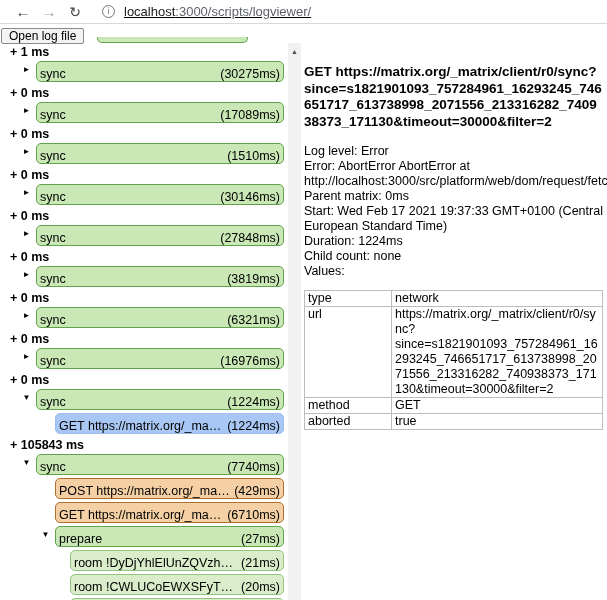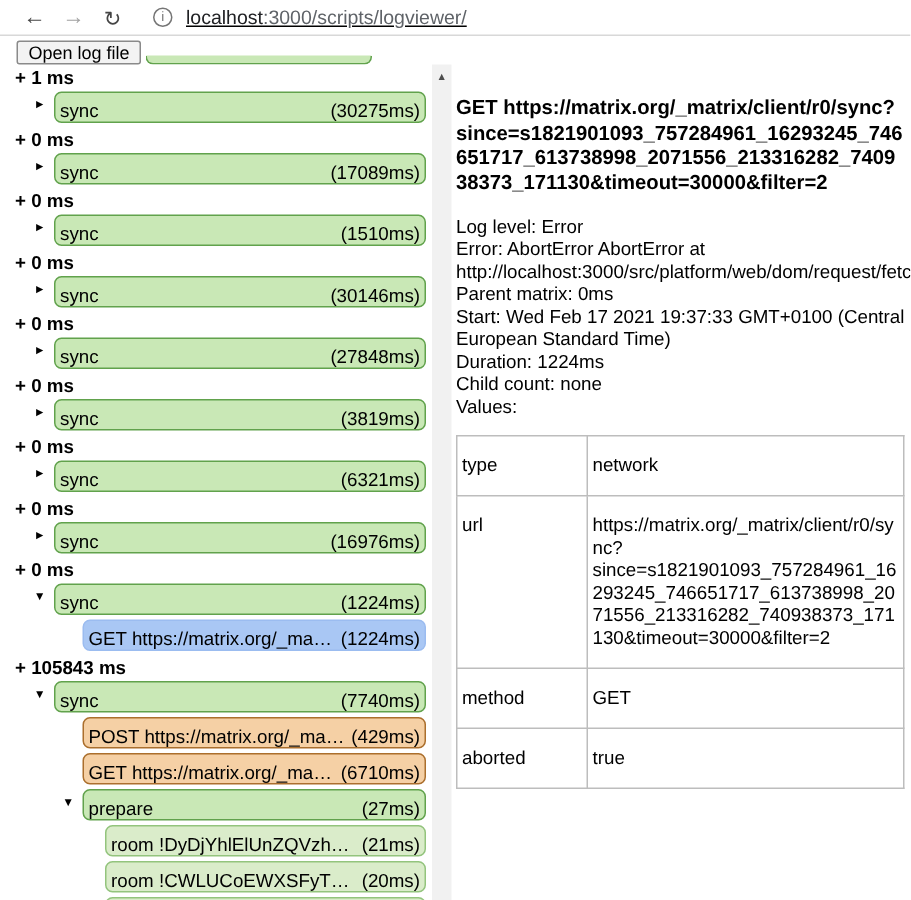--- a/index.html
+++ b/index.html
@@ -15,21 +15,21 @@
   .nav-btn.reload { font-size: 14px; }
   .urlbar { display: flex; align-items: center; margin-left: 14px; font-size: 13px; }
   .info-ic { width: 13px; height: 13px; border: 1px solid #757575; border-radius: 50%;
     color: #757575; font-size: 9px; line-height: 11px; text-align: center;
     display: inline-block; font-style: normal; }
   .url-text { margin-left: 9px; text-decoration: underline; }
   .url-host { color: #202124; }
   .url-path { color: #5f6368; }
 
   
-  .btn-row { height: 18px; padding: 2px 0 0 11px; }
+  .btn-row { height: 18px; padding: 2px 0 0 1px; }
   .open-btn { font-family: "Liberation Sans", sans-serif; font-size: 12px; height: 16px;
     padding: 0 7px; background: #f3f3f3; border: 1px solid #8a8a8a; border-radius: 2px;
     color: #000; cursor: pointer; }
 
   
   .partial-node { position: absolute; left: 97px; top: 37px; width: 151px; height: 6px;
     background: var(--green-bg); border: 1px solid var(--green-border); border-top: none;
     border-radius: 0 0 5px 5px; }
 
   
@@ -57,21 +57,21 @@
     padding-top: 5px; cursor: pointer; }
 
   
   .details { flex: 1; overflow: hidden; padding: 21px 2px 0 3px;
     font-size: 12.5px; line-height: 15px; }
   .d-title { font-weight: bold; font-size: 13.5px; line-height: 16.5px;
     margin-bottom: 14px; overflow-wrap: break-word; width: 299px; }
   .d-field b { font-weight: normal; }
   .d-field .nowrap { white-space: nowrap; }
   .v-table { border-collapse: collapse; table-layout: fixed; width: 299px; margin-top: 11px; }
-  .v-table td { border: 1px solid #bdbdbd; padding: 12px 3px; vertical-align: top;
+  .v-table td { border: 1px solid #bdbdbd; padding: 0 3px; vertical-align: top;
     font-size: 12.5px; line-height: 15px; overflow-wrap: break-word; }
   .v-table td.k { width: 87px; }
 </style>
 </head>
 <body>
 
 <div class="chrome">
   <span class="nav-btn">←</span>
   <span class="nav-btn fwd">→</span>
   <span class="nav-btn reload">↻</span>

